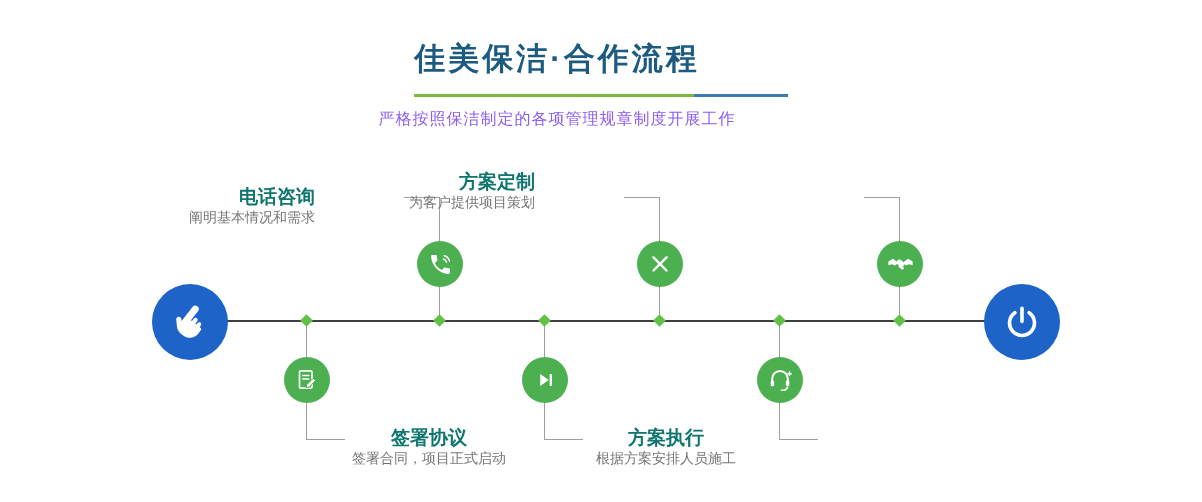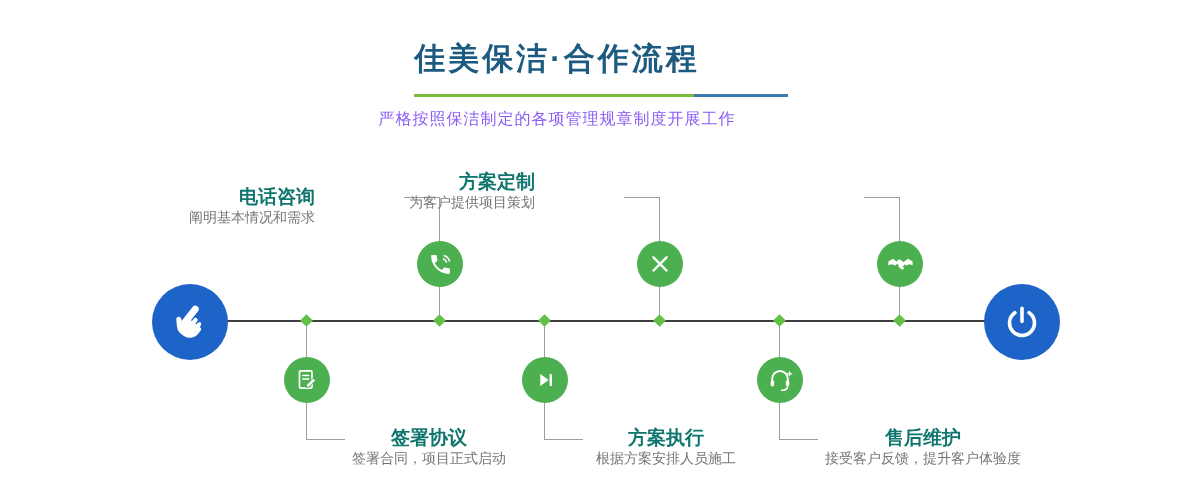--- a/index.html
+++ b/index.html
@@ -156,18 +156,14 @@
   </div>
 
   <div class="label left" style="left:352px;top:427px">
     <div class="step-title">签署协议</div>
     <div class="step-desc">签署合同，项目正式启动</div>
   </div>
   <div class="label left" style="left:596px;top:427px">
     <div class="step-title">方案执行</div>
     <div class="step-desc">根据方案安排人员施工</div>
   </div>
-  <div class="label left" style="left:825px;top:427px">
-    <div class="step-title">售后维护</div>
-    <div class="step-desc">接受客户反馈，提升客户体验度</div>
-  </div>
 
 </div>
 
 </body></html>

